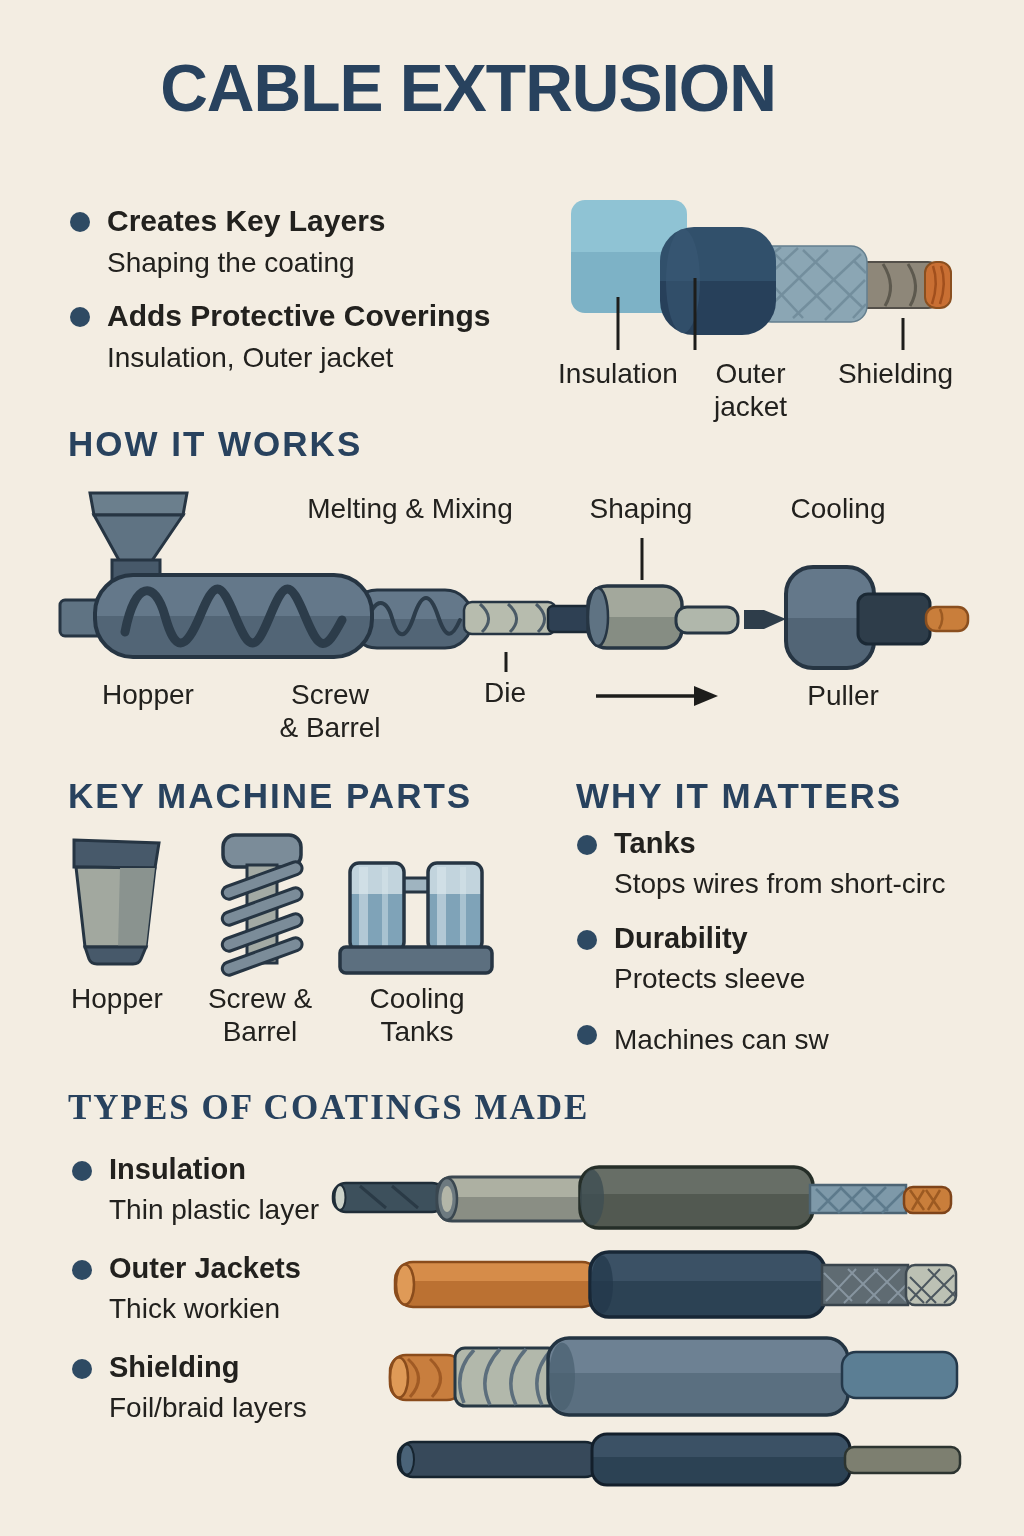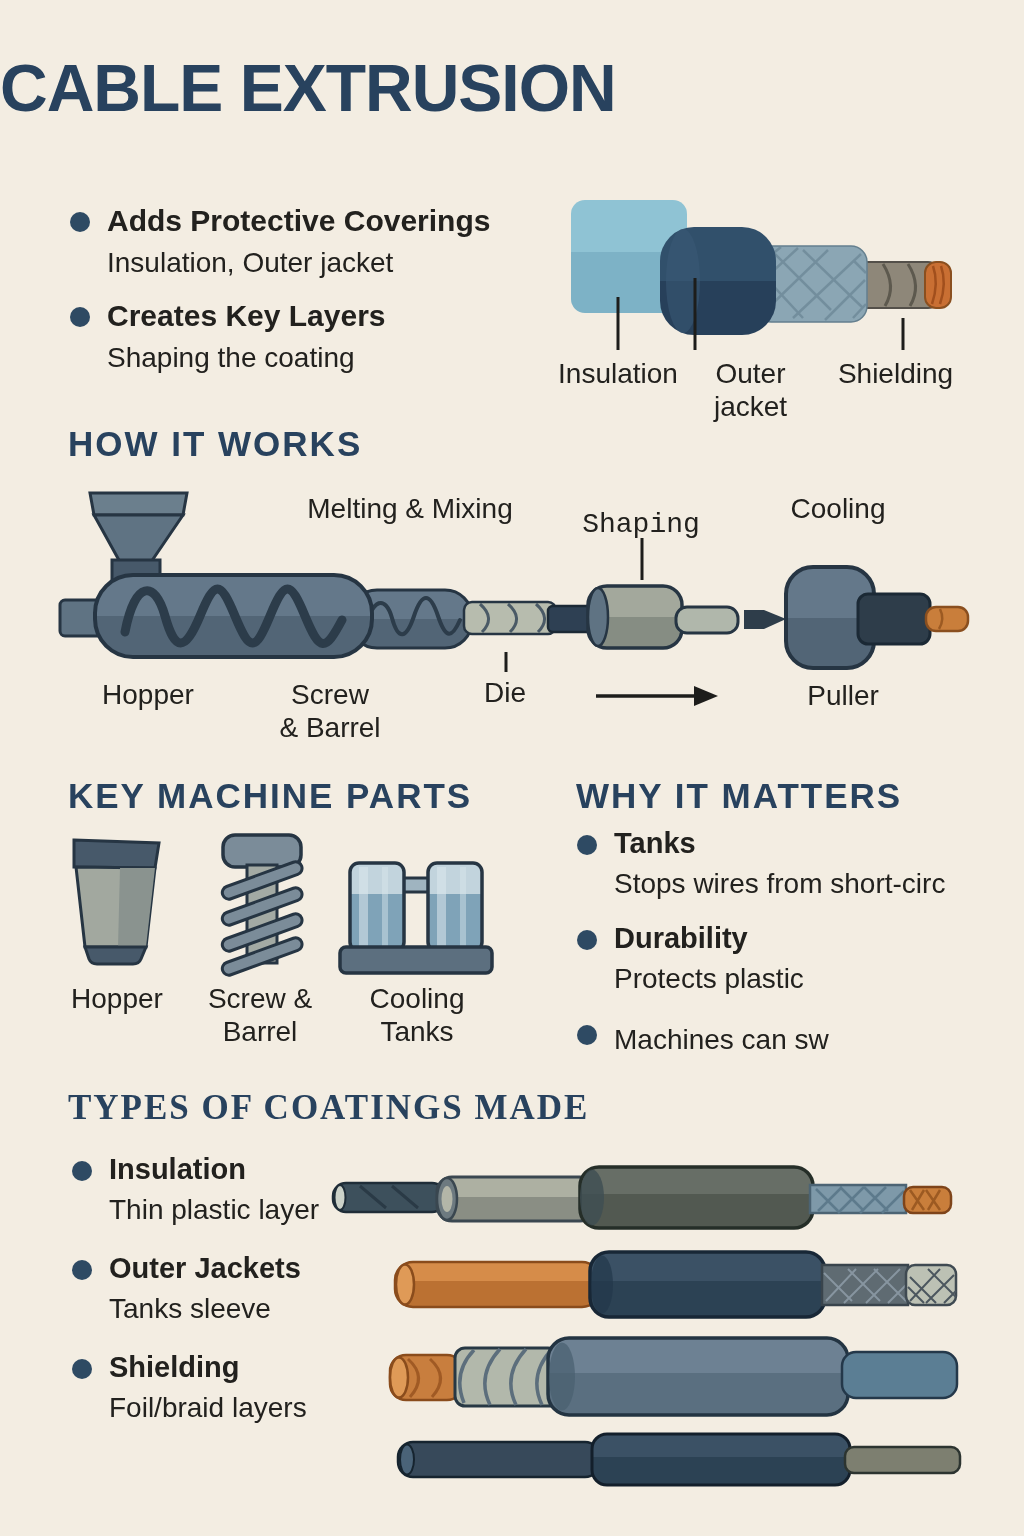--- a/index.html
+++ b/index.html
@@ -4,21 +4,21 @@
 <style>
   html,body{margin:0;padding:0;background:#d8d4cc;}
   .poster{
     position:relative;width:1024px;height:1536px;margin:0 auto;
     background:var(--bg,#f3ede2);overflow:hidden;
     font-family:"Liberation Sans","DejaVu Sans",sans-serif;
     color:var(--text,#22211e);
   }
   .abs{position:absolute;}
   .title{
-    left:0;top:50px;width:936px;text-align:left;
+    left:0;top:50px;width:936px;text-align:center;
     font-size:66px;font-weight:700;letter-spacing:-1px;
     color:var(--ink,#28425e);
   }
   .sec-heading{
     font-size:35px;font-weight:700;letter-spacing:2px;
     color:var(--ink,#28425e);white-space:nowrap;
   }
   .bullets{display:flex;flex-direction:column;}
   .bullet{display:flex;align-items:flex-start;}
   .bullet .dot{
@@ -44,29 +44,29 @@
 
 <div class="poster" style="--bg: #f3ede2; --ink: #28425e; --text: #22211e; --dot: #2e4a63; --steel: #5f7383; --steel-dark: #47596a; --outline: #263543; --navy: #2e4356; --light-blue: #8fc3d4; --light-blue2: #7db2c6; --braid: #8ba6b4; --copper: #c97e3b; --die-grey: #9ba096; --rod-grey: #b7bcae; --tank-blue: #c2d4dd; --tank-water: #7fa3b8;">
 
   <div class="abs title">CABLE EXTRUSION</div>
 
 
   <div class="abs bullets what" style="left:70px;top:203px;width:480px;">
     <div class="bullet">
       <span class="dot"></span>
       <div>
+        <div class="b-bold">Creates Key Layers</div>
+        <div class="b-sub">Shaping the coating</div>
+      </div>
+    </div>
+    <div class="bullet">
+      <span class="dot"></span>
+      <div>
         <div class="b-bold">Adds Protective Coverings</div>
         <div class="b-sub">Insulation, Outer jacket</div>
-      </div>
-    </div>
-    <div class="bullet">
-      <span class="dot"></span>
-      <div>
-        <div class="b-bold">Creates Key Layers</div>
-        <div class="b-sub">Shaping the coating</div>
       </div>
     </div>
   </div>
 
   <svg class="abs" style="left:553px;top:190px;" width="462" height="166" viewBox="0 0 462 166">
     <defs>
       <linearGradient id="gJacket" x1="0" y1="0" x2="0" y2="1">
         <stop offset="0.5" stop-color="#31506b"></stop>
           <stop offset="0.5" stop-color="#27405a"></stop>
       </linearGradient>
@@ -171,21 +171,21 @@
     </g>
     <g>
       <line x1="546" y1="216" x2="646" y2="216" style="stroke:#1d1d1b;stroke-width:3.5"></line>
       <polygon points="644,206 668,216 644,226" style="fill:#1d1d1b"></polygon>
     </g>
   </svg>
 
   <div class="abs diagram-label" style="left:275px;top:492px;width:270px;">
     <span>Melting &amp; Mixing</span>
   </div>
-  <div class="abs diagram-label" style="left:576px;top:508px;width:130px;font-family:Liberation Mono, monospace;">
+  <div class="abs diagram-label" style="left:576px;top:492px;width:130px;">
     <span>Shaping</span>
   </div>
   <div class="abs diagram-label" style="left:773px;top:492px;width:130px;">
     <span>Cooling</span>
   </div>
   <div class="abs diagram-label" style="left:83px;top:678px;width:130px;">
     <span>Hopper</span>
   </div>
   <div class="abs diagram-label" style="left:250px;top:678px;width:160px;">
     <span>Screw</span>
@@ -259,21 +259,21 @@
       <span class="dot"></span>
       <div>
         <div class="b-bold">Tanks</div>
         <div class="b-sub">Stops wires from short-circ</div>
       </div>
     </div>
     <div class="bullet">
       <span class="dot"></span>
       <div>
         <div class="b-bold">Durability</div>
-        <div class="b-sub">Protects plastic</div>
+        <div class="b-sub">Protects sleeve</div>
       </div>
     </div>
     <div class="bullet">
       <span class="dot"></span>
       <div>
         <div class="b-sub">Machines can sw</div>
       </div>
     </div>
   </div>
 
@@ -284,21 +284,21 @@
       <span class="dot"></span>
       <div>
         <div class="b-bold">Insulation</div>
         <div class="b-sub">Thin plastic layer</div>
       </div>
     </div>
     <div class="bullet">
       <span class="dot"></span>
       <div>
         <div class="b-bold">Outer Jackets</div>
-        <div class="b-sub">Tanks sleeve</div>
+        <div class="b-sub">Thick workien</div>
       </div>
     </div>
     <div class="bullet">
       <span class="dot"></span>
       <div>
         <div class="b-bold">Shielding</div>
         <div class="b-sub">Foil/braid layers</div>
       </div>
     </div>
   </div>

